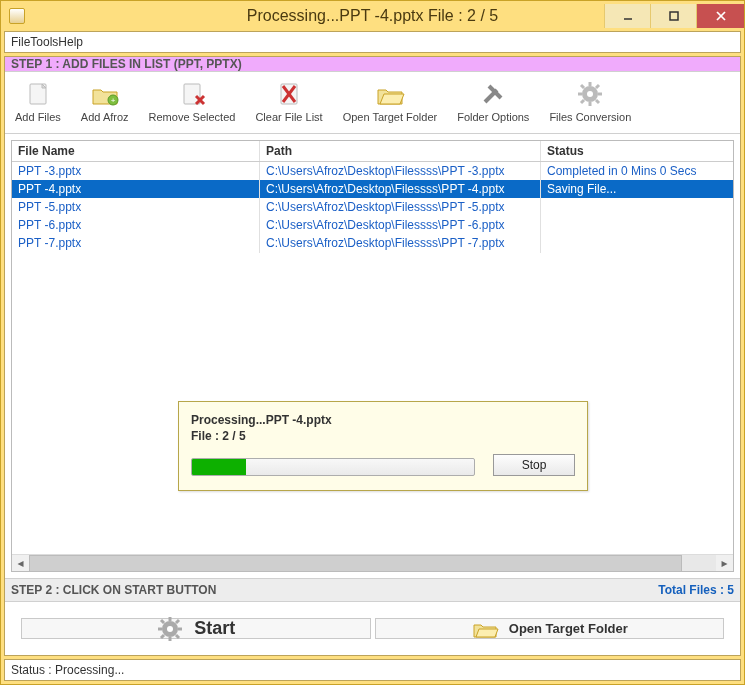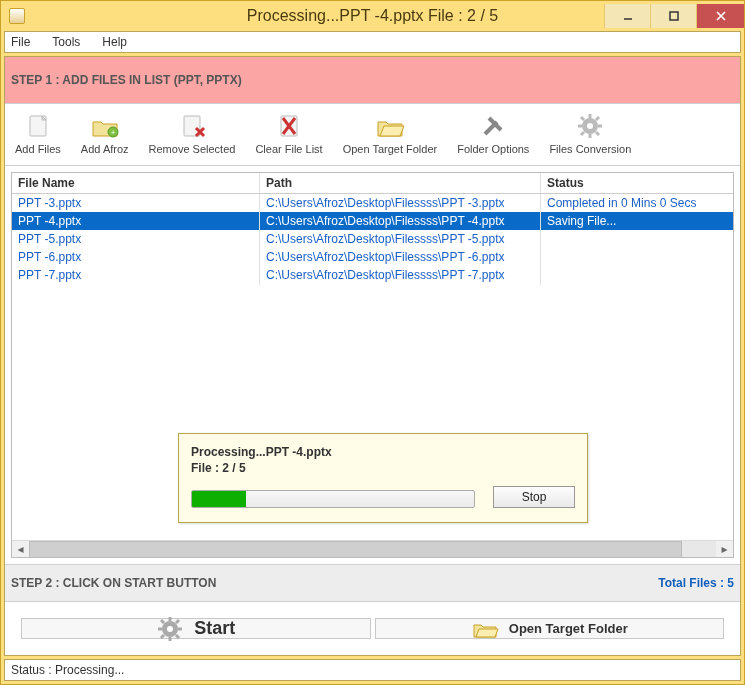--- a/index.html
+++ b/index.html
@@ -56,37 +56,37 @@
   }
   .win-btn.close { background: #c75050; color: #fff; width: 48px; }
   .menubar {
     background: #fff;
     border: 1px solid #bca35a;
     margin: 0 3px;
     height: 22px;
     display: flex;
     align-items: center;
     padding: 0 6px;
-    gap: 22px;
+    gap: 0;
     color: #333;
   }
   .menubar span { cursor: default; }
   .inner {
     margin: 3px;
     background: #fff;
     border: 1px solid #bca35a;
     flex: 1;
     display: flex;
     flex-direction: column;
     position: relative;
   }
   .step-label {
-    background: #fca5a5;
+    background: #f0abfc;
     border-bottom: 1px solid #d0d0d0;
-    padding: 16px 6px;
+    padding: 0 6px;
     font-weight: bold;
     color: #555;
     font-size: 12px;
   }
   .toolbar {
     display: flex;
     background: #fff;
     border-bottom: 1px solid #d0d0d0;
     padding: 4px 0;
   }
@@ -131,21 +131,21 @@
     align-items: center;
   }
   .hscroll .sb-btn { width: 17px; height: 17px; display:flex;align-items:center;justify-content:center;color:#666;}
   .hscroll .track { flex:1; height: 17px; background:#e8e8e8; position: relative; }
   .hscroll .thumb { position:absolute; left:0; width:95%; height:100%; background:#cfcfcf; border:1px solid #bbb;}
   .step2bar {
     display: flex;
     align-items: flex-start;
     border-top: 1px solid #d0d0d0;
     background: #ededed;
-    padding: 11px 6px;
+    padding: 4px 6px;
     gap: 16px;
   }
   .step2bar .left { font-weight: bold; color:#555; flex:1;}
   .step2bar .right { font-weight: bold; color:#1560bd; }
   .big-row {
     display: flex;
     border-top: 1px solid #d0d0d0;
     height: 54px;
     padding: 16px;
     gap: 4px;

